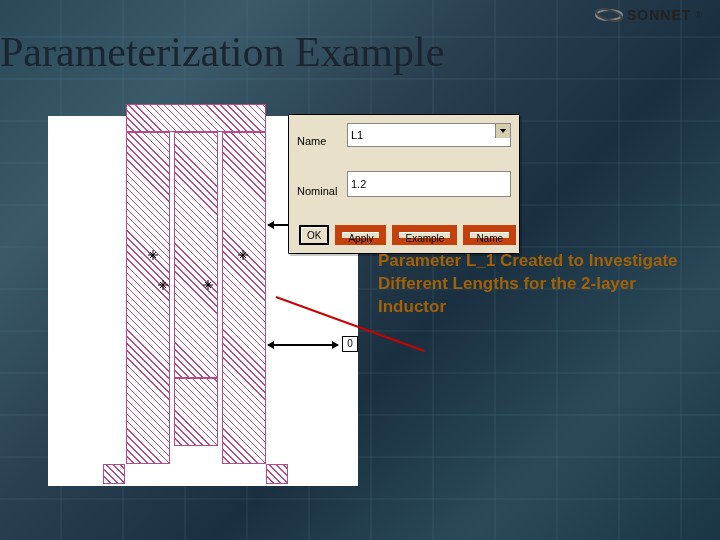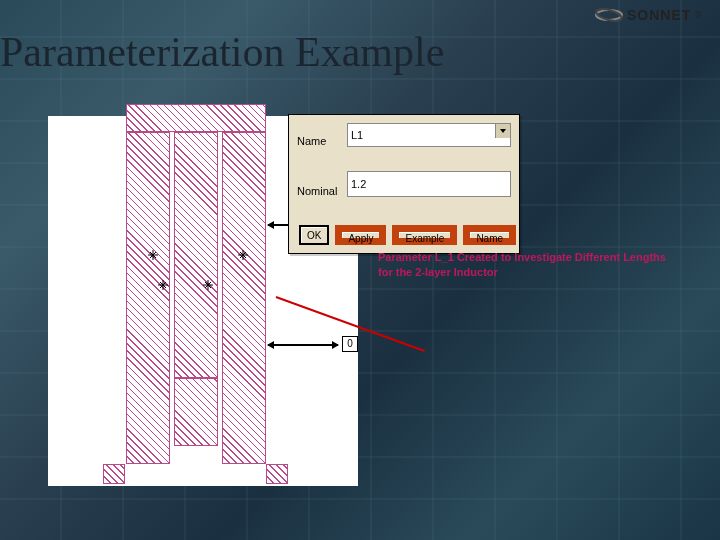--- a/index.html
+++ b/index.html
@@ -40,21 +40,21 @@
 .row{display:flex;align-items:flex-end;margin-bottom:24px}
 .row label{width:50px;color:#000}
 .row input{flex:1;border:1px solid #888;background:#fff;height:24px;padding:0 3px;font-size:11px}
 .row .combo{position:relative;flex:1}
 .row .combo input{width:100%;box-sizing:border-box;padding-right:16px}
 .row .combo .caret{position:absolute;right:1px;top:1px;width:14px;height:14px;background:#d4cdb0;border-left:1px solid #888;display:flex;align-items:center;justify-content:center}
 .row .combo .caret::after{content:"";border-left:3px solid transparent;border-right:3px solid transparent;border-top:4px solid #000}
 .btns{display:flex;gap:6px;justify-content:flex-start;padding:4px 2px 2px 2px}
 .btns button{flex:1;height:20px;background:#e8e0c8;border:7px solid #c2410c;font-size:10px;font-family:inherit;box-shadow:inset 1px 1px 0 #fff}
 .btns button.default{border:2px solid #000}
-.caption{position:absolute;left:378px;top:250px;width:300px;font-family:Verdana,Arial,sans-serif;font-weight:bold;font-size:11px;color:#be185d;line-height:1.35}
+.caption{position:absolute;left:378px;top:250px;width:300px;font-family:Verdana,Arial,sans-serif;font-weight:bold;font-size:17px;color:#a16207;line-height:1.35}
 </style>
 </head>
 <body>
 
 <div class="bg-lines"></div>
 
 <div class="logo">
   <span class="logo-swoosh">
     <svg viewBox="0 0 28 18">
         <ellipse cx="14" cy="9" rx="13" ry="5" fill="none" stroke="#888" stroke-width="2"></ellipse>

